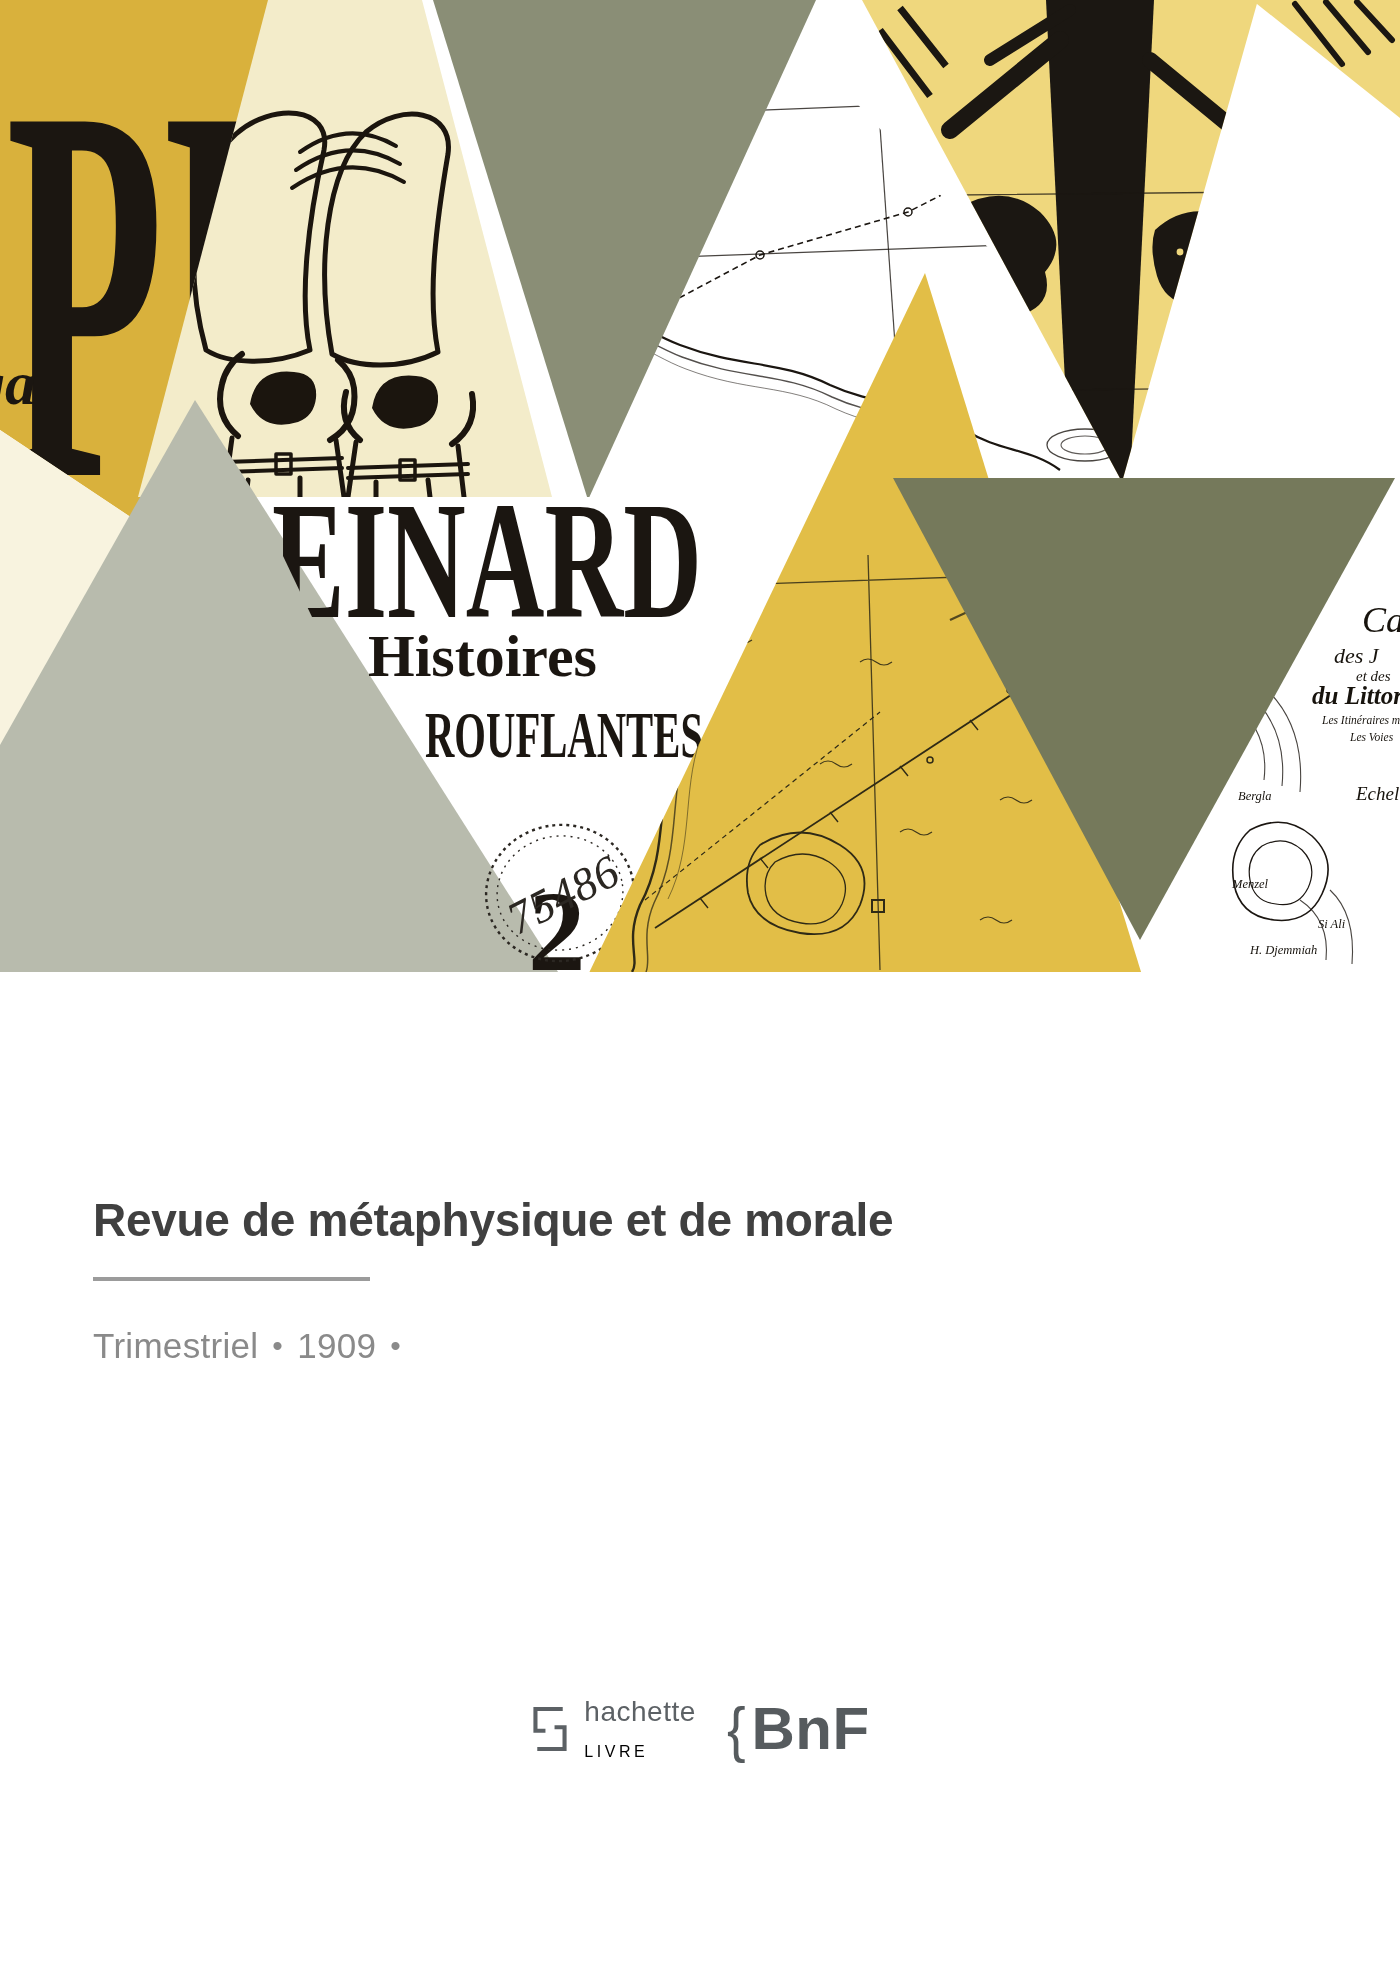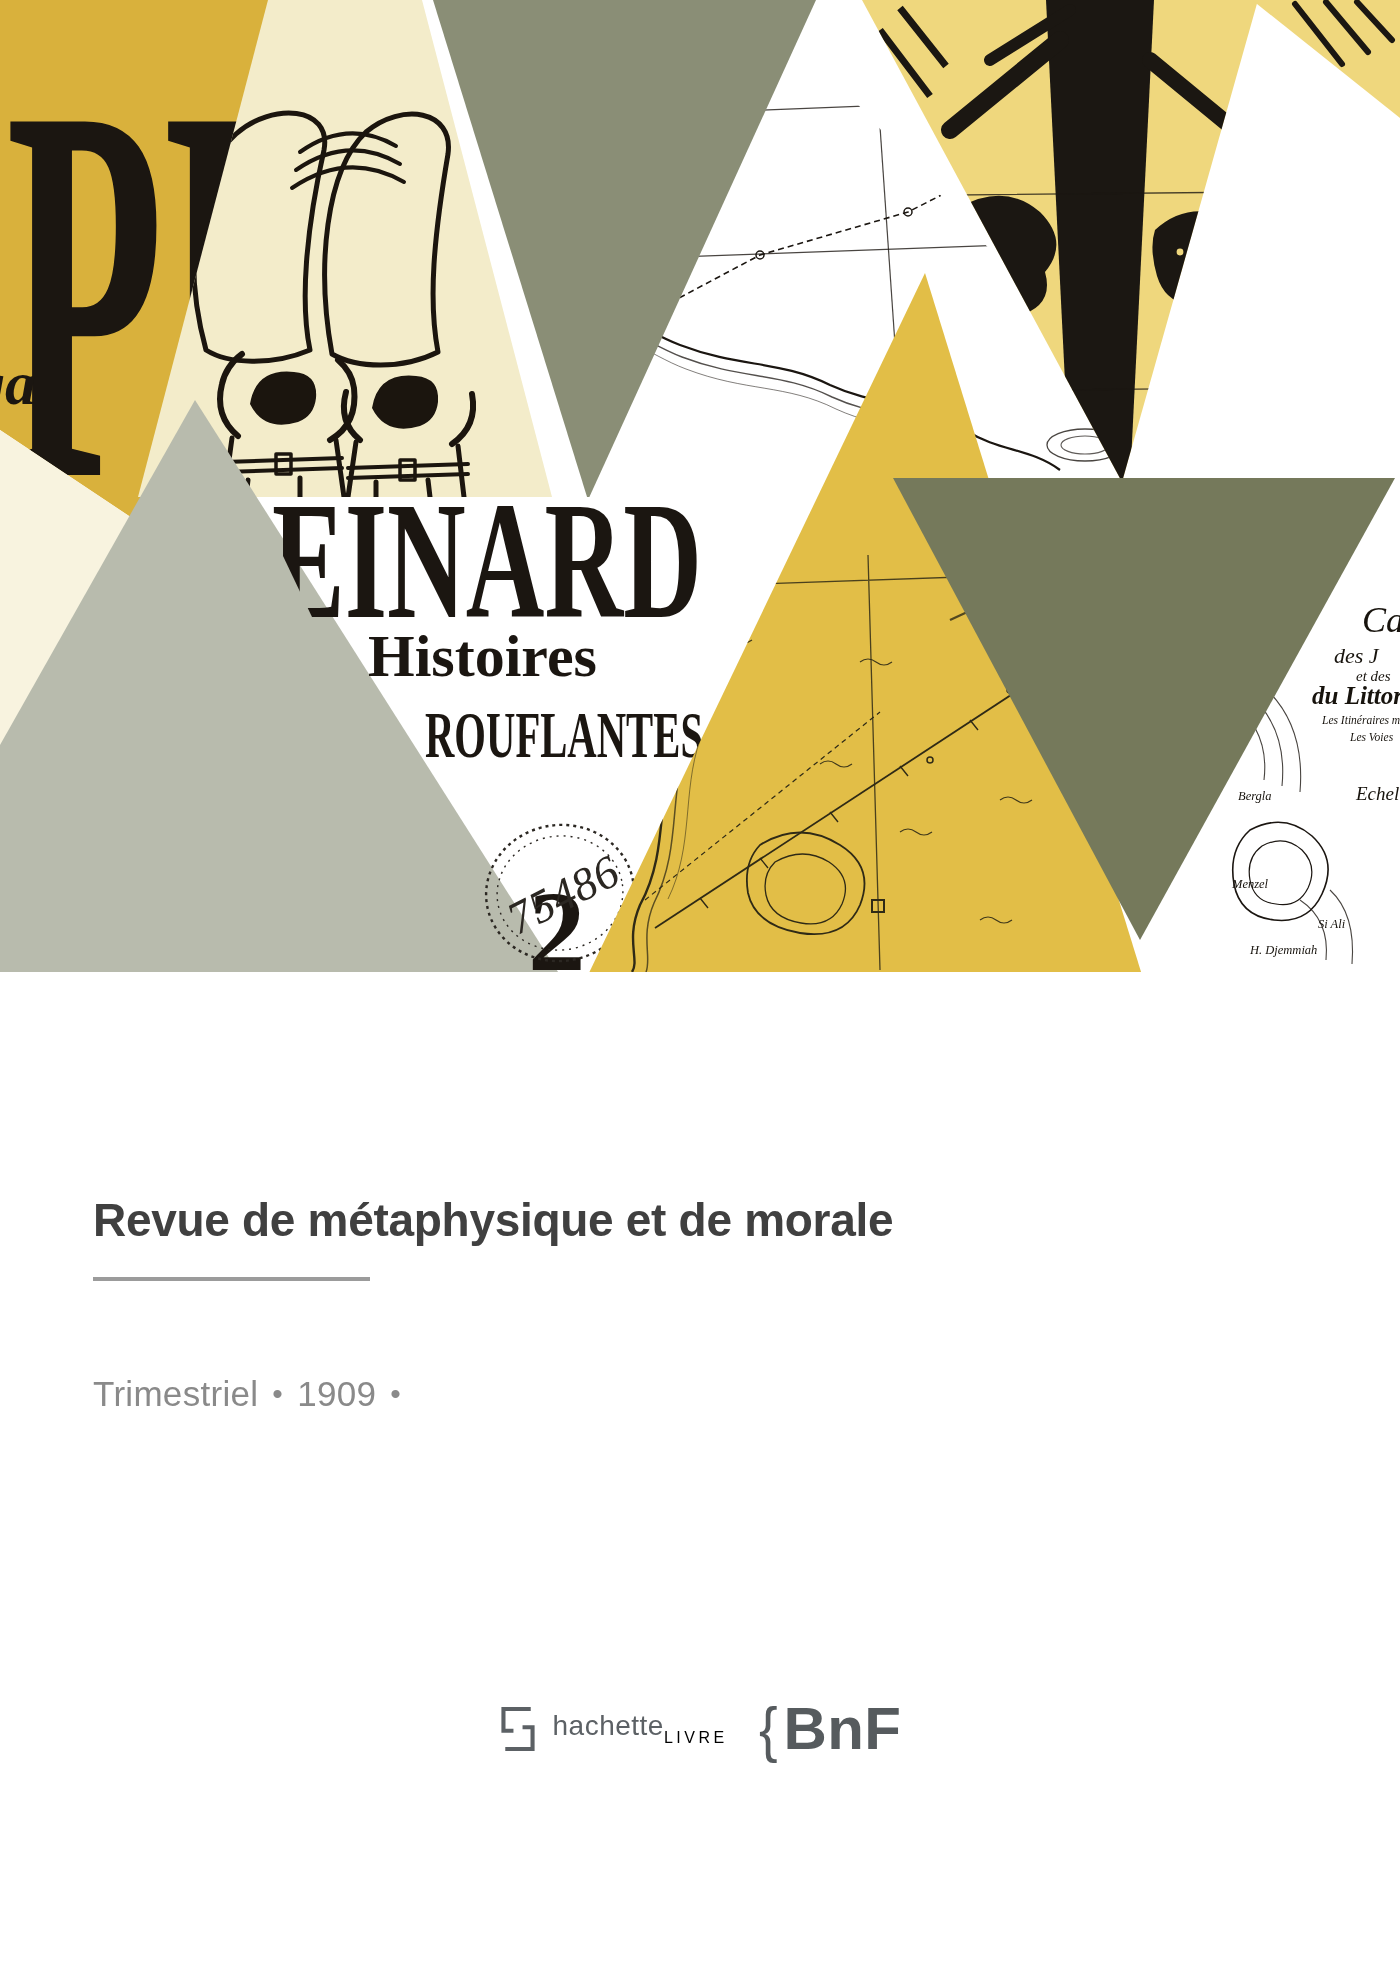--- a/index.html
+++ b/index.html
@@ -12,30 +12,30 @@
   .serif{font-family:"Liberation Serif",serif;}
   .ink{fill:#1B1611;}
   .title-block{position:absolute;left:93px;top:1196px;}
   .cover-title{
     margin:0;font-size:46px;font-weight:bold;color:#404040;
     letter-spacing:-0.3px;line-height:1.05;
   }
   .rule{position:absolute;left:93px;top:1277px;width:277px;height:4px;background:#9B9B9B;}
   .subtitle{
     position:absolute;left:93px;top:1326px;display:flex;align-items:baseline;gap:14px;
-    font-size:35px;color:#8A8A8A;letter-spacing:0.3px;margin-top:48px;
+    font-size:35px;color:#8A8A8A;letter-spacing:0.3px;
   }
   .subtitle .bullet{font-size:30px;position:relative;top:-2px;}
   .logos{
     position:absolute;left:0;top:1694px;width:1400px;
     display:flex;justify-content:center;align-items:center;gap:14px;
     color:#5C6165;
   }
   .hachette-mark{display:block;}
-  .hachette-text{display:flex;flex-direction:row;justify-content:center;line-height:1;}
+  .hachette-text{display:flex;flex-direction:column;justify-content:center;line-height:1;}
   .hachette-name{font-size:28px;letter-spacing:0.5px;color:#5C6165;}
   .hachette-sub{font-size:16px;letter-spacing:3.5px;margin-top:18px;color:#000000;}
   .bnf-group{display:flex;align-items:center;gap:5px;margin-left:16px;}
   .bnf-brace{font-size:62px;font-weight:400;line-height:1;color:#565B5E;transform:scaleX(0.9);}
   .bnf-name{font-size:60px;font-weight:bold;letter-spacing:0.5px;color:#565B5E;}
 </style>
 </head>
 <body>
 
 <div class="page">

